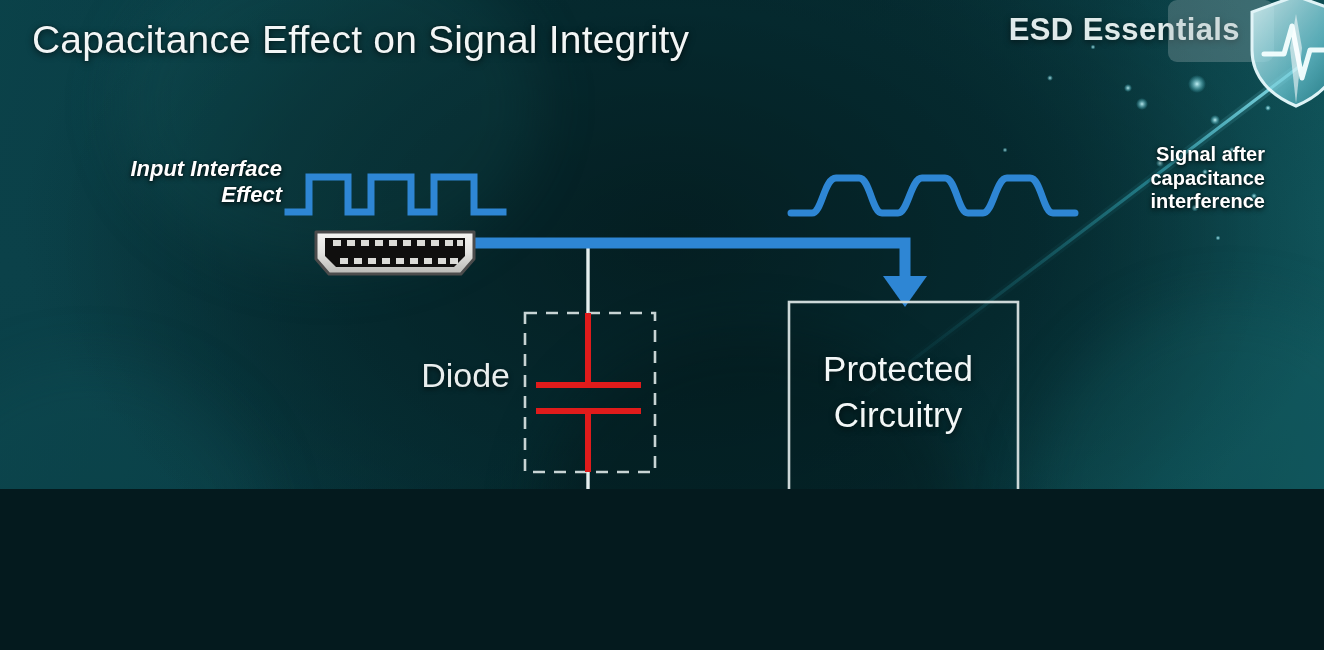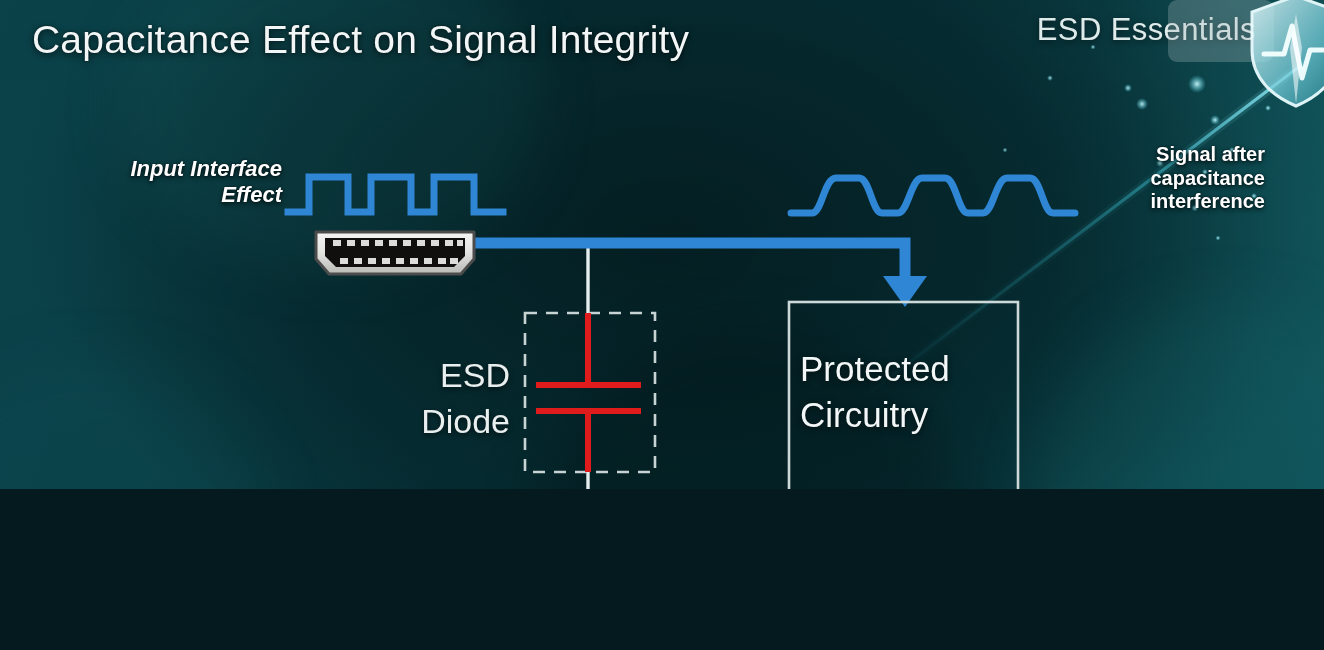--- a/index.html
+++ b/index.html
@@ -16,37 +16,37 @@
     background:radial-gradient(ellipse 760px 520px at 50% 50%, rgba(0,0,0,0.30) 0%, rgba(0,0,0,0.12) 55%, rgba(0,0,0,0) 80%);}
   .smudge{position:absolute;pointer-events:none;border-radius:50%;filter:blur(26px);}
 
   
   #title{
     position:absolute;left:32px;top:18px;font-size:39px;color:#f2f6f6;
     letter-spacing:.2px;white-space:nowrap;
     text-shadow:0 2px 7px rgba(0,0,0,.65), 0 0 2px rgba(0,0,0,.5);
   }
   #brand{
-    position:absolute;right:68px;top:12px;font-size:31px;color:#dfeaea;
-    letter-spacing:.4px;white-space:nowrap;text-shadow:0 2px 6px rgba(0,0,0,.55);
+    position:absolute;right:84px;top:12px;font-size:31px;color:#dfeaea;
+    letter-spacing:.4px;white-space:nowrap;text-shadow:0 2px 6px rgba(0,0,0,.55);font-weight:bold;
   }
   #wm-thumb{position:absolute;left:1168px;top:0px;width:106px;height:62px;border-radius:9px;
     background:rgba(168,186,188,.30);pointer-events:none;}
 
   
   .lbl{position:absolute;font-weight:bold;color:#ffffff;line-height:1.18;
        text-shadow:0 2px 5px rgba(0,0,0,.75), 0 0 2px rgba(0,0,0,.6);}
   #lbl-in{left:50px;top:156px;width:232px;text-align:right;font-size:22px;font-style:italic;}
   #lbl-out{left:1025px;top:143px;width:240px;text-align:right;font-size:20px;}
 
   .dlbl{position:absolute;color:#e9eeee;font-size:34px;line-height:1.34;text-align:right;
         text-shadow:0 2px 5px rgba(0,0,0,.6);}
   #lbl-esd{left:380px;top:353px;width:130px;}
 
-  #box-text{position:absolute;left:800px;top:346px;width:196px;
+  #box-text{position:absolute;left:800px;top:346px;width:196px;text-align:center;
     color:#f3f7f7;font-size:35px;line-height:1.30;text-shadow:0 2px 6px rgba(0,0,0,.6);}
 
   svg{position:absolute;left:0;top:0;}
   #hdmi{position:absolute;left:311px;top:229px;width:168px;height:48px;}
 </style>
 </head>
 <body>
 
 <div id="slide">
 
@@ -111,21 +111,20 @@
     <div>Effect</div>
   </div>
 
   <div class="lbl" id="lbl-out">
     <div>Signal after</div>
     <div>capacitance</div>
     <div>interference</div>
   </div>
 
   <div class="dlbl" id="lbl-esd">
-    <div>ESD</div>
     <div>Diode</div>
   </div>
 
   <svg width="1324" height="650">
 
     <g>
       <path d="M288,212 L309,212 L309,177 L348,177 L348,212 L371,212 L371,177 L411,177
                L411,212 L434,212 L434,177 L474,177 L474,212 L503,212" fill="none" stroke="#2e86d4" stroke-width="7" stroke-linecap="square" stroke-linejoin="miter"></path>
     </g>
 

